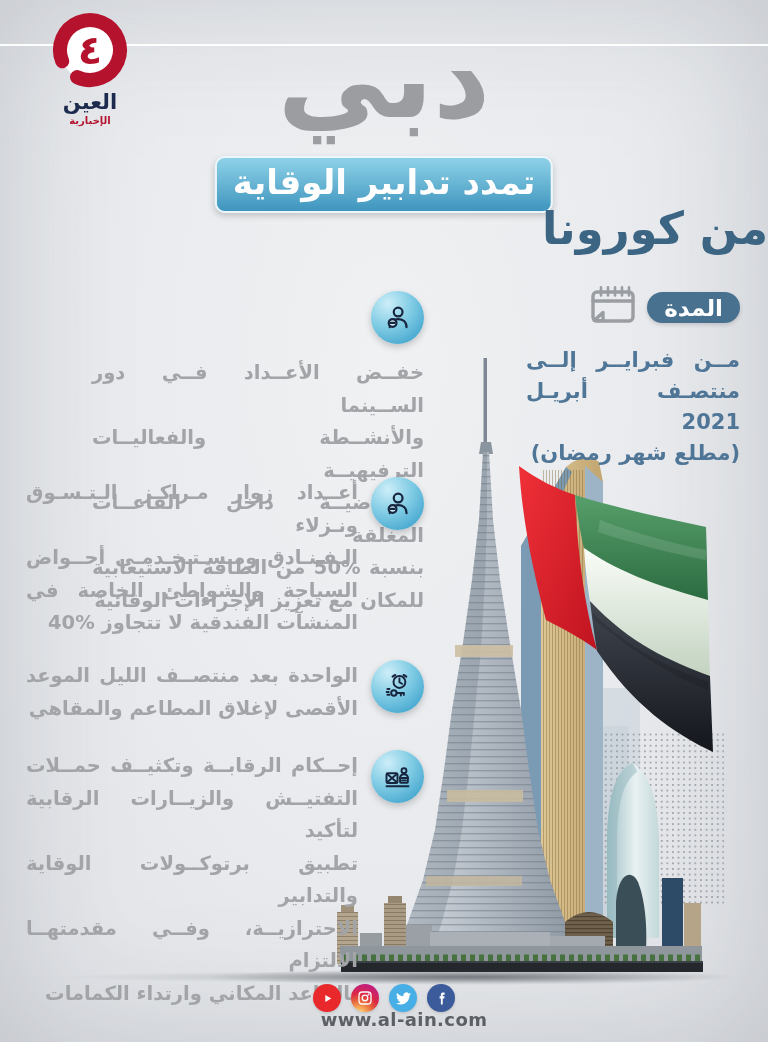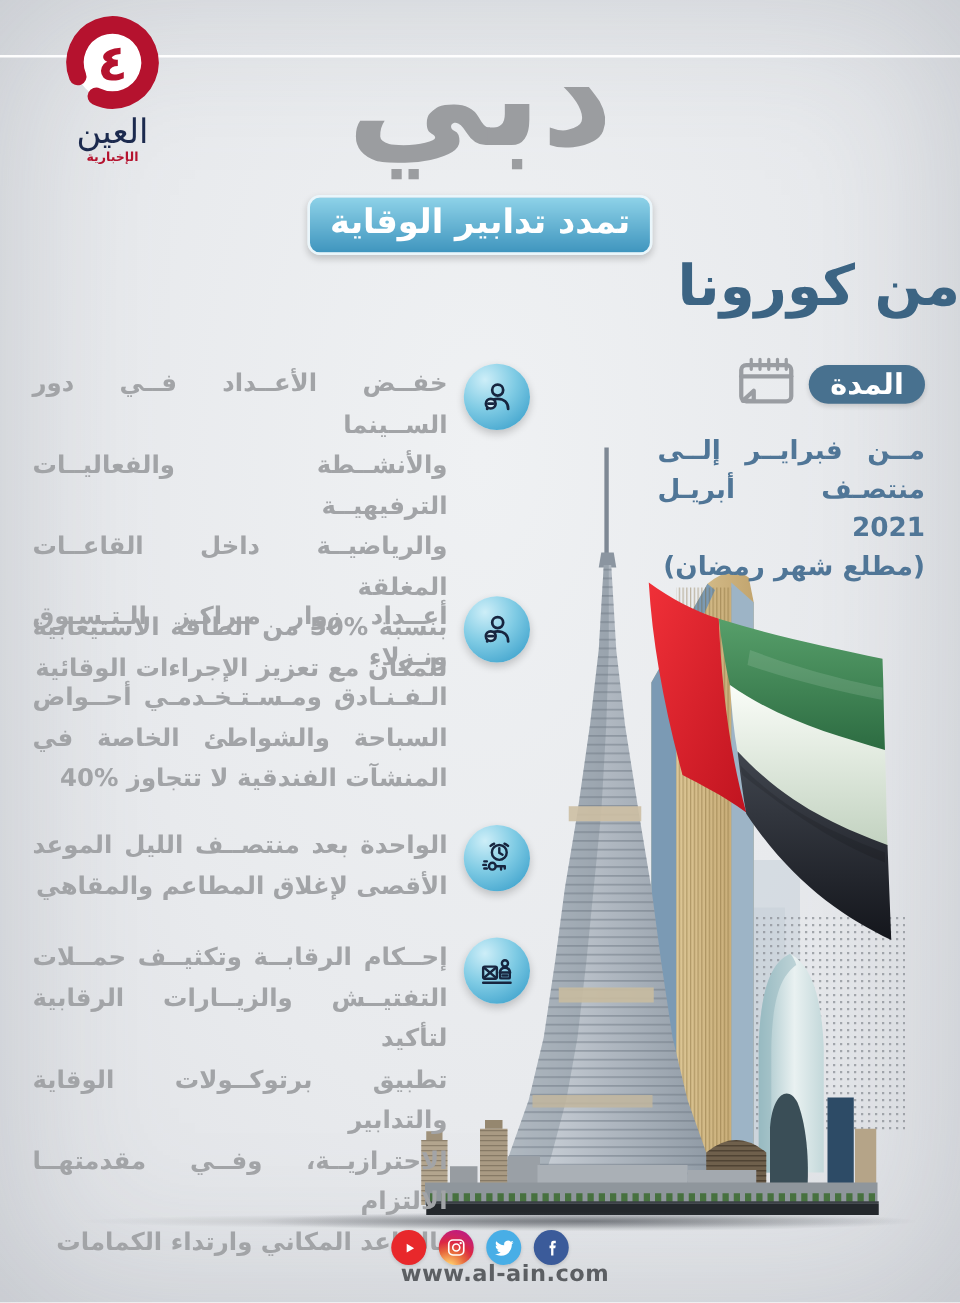--- a/index.html
+++ b/index.html
@@ -6,29 +6,29 @@
   .page{
     position:relative; width:768px; height:1042px; overflow:hidden;
     direction:rtl;
     font-family:"DejaVu Sans", sans-serif;
     background: radial-gradient(ellipse at 50% 35%, #eff1f3 0%, #e8eaed 55%, #dfe1e5 100%);
     box-shadow: inset 0 0 130px rgba(120,125,135,.28);
   }
   .hline{position:absolute; top:44px; left:0; width:768px; height:2px; background:rgba(255,255,255,.95); z-index:1;}
   
   .logo{position:absolute; top:10px; left:40px; width:100px; text-align:center; z-index:3; direction:rtl;}
-  .logo-name{color:#1c2a4e; font-size:27px; font-weight:normal; line-height:1; margin-top:-4px;}
+  .logo-name{color:#1c2a4e; font-size:21px; font-weight:bold; line-height:1; margin-top:-4px;}
   .logo-sub{color:#b5122e; font-size:10px; font-weight:bold; margin-top:2px; letter-spacing:.5px;}
   
   .city{position:absolute; top:14px; left:0; width:100%; text-align:center; z-index:2;
     font-size:112px; font-weight:bold; color:#9b9da0; line-height:1.15; margin:0;}
   .title-badge{position:absolute; top:156px; left:50%; transform:translateX(-50%); z-index:2;
     background:linear-gradient(#8ed2e8,#3f95be); border:2px solid #eaf6fb; border-radius:10px;
     box-shadow:0 3px 6px rgba(0,0,0,.18);
-    color:#fff; font-size:27px; font-weight:bold; padding:4px 16px 9px; white-space:nowrap;}
+    color:#fff; font-size:34px; font-weight:bold; padding:4px 16px 9px; white-space:nowrap;}
   .subtitle{position:absolute; top:202px; left:0; width:100%; text-align:right; z-index:2;
     font-size:45px; font-weight:bold; color:#3c6483; margin:0;}
   
   .duration{position:absolute; top:281px; right:28px; width:214px; z-index:2;}
   .dur-head{display:flex; align-items:center; gap:8px; justify-content:flex-start;}
   .dur-badge{background:#48718f; color:#fff; border-radius:22px; padding:3px 17px 2px;
     font-size:23px; font-weight:bold; box-shadow:0 2px 4px rgba(0,0,0,.15);}
   .dur-lines{margin-top:12px; color:#507697; font-size:21px; font-weight:bold; line-height:31px;}
   .dur-line{text-align:justify; text-align-last:justify;}
   .dur-line:last-child{text-align-last:right;}
@@ -85,21 +85,21 @@
       </span>
     </div>
     <div class="dur-lines" id="duration-lines">
         <div class="dur-line">مــن فبرايــر إلــى</div>
         <div class="dur-line">منتصـف أبريـل 2021</div>
         <div class="dur-line">(مطلع شهر رمضان)</div>
       </div>
   </aside>
 
   <section id="measures">
-      <div class="measure" style="top: 291px;">
+      <div class="measure" style="top: 291px; flex-direction: column;">
         <div class="m-icon">
           <svg viewBox="0 0 24 24" width="31" height="31" fill="none" stroke="#17253f" stroke-width="1.7" stroke-linecap="round">
             <circle cx="12.5" cy="7.8" r="3.4"></circle>
             <path d="M6 19.5c0-4.2 2.9-6.3 6.5-6.3s6.5 2.1 6.5 6.3"></path>
             <circle cx="8.2" cy="16.2" r="3" fill="#cfeef8"></circle>
             <path d="M6.7 16.2h3"></path>
           </svg>
         </div>
         <div class="m-text">
           <div class="m-line">خفــض الأعــداد فــي دور الســينما</div>

